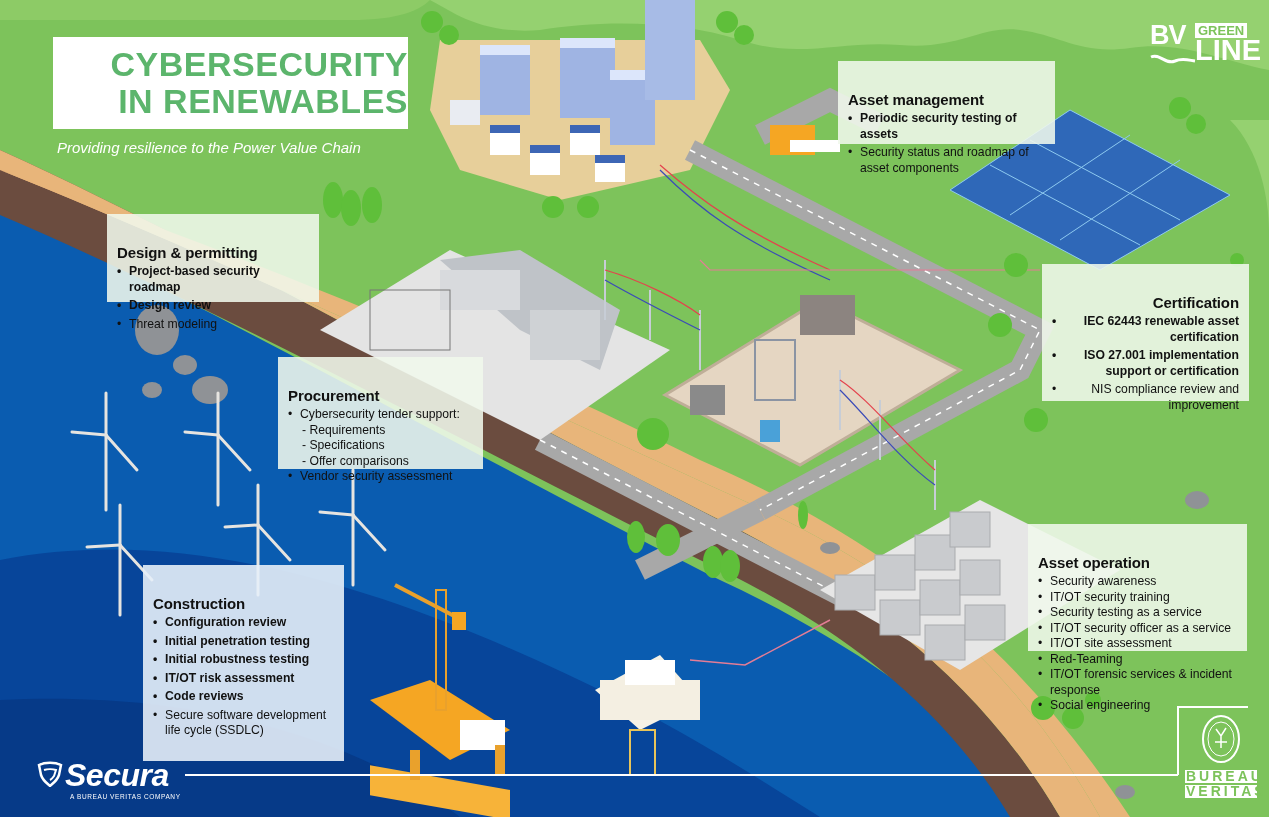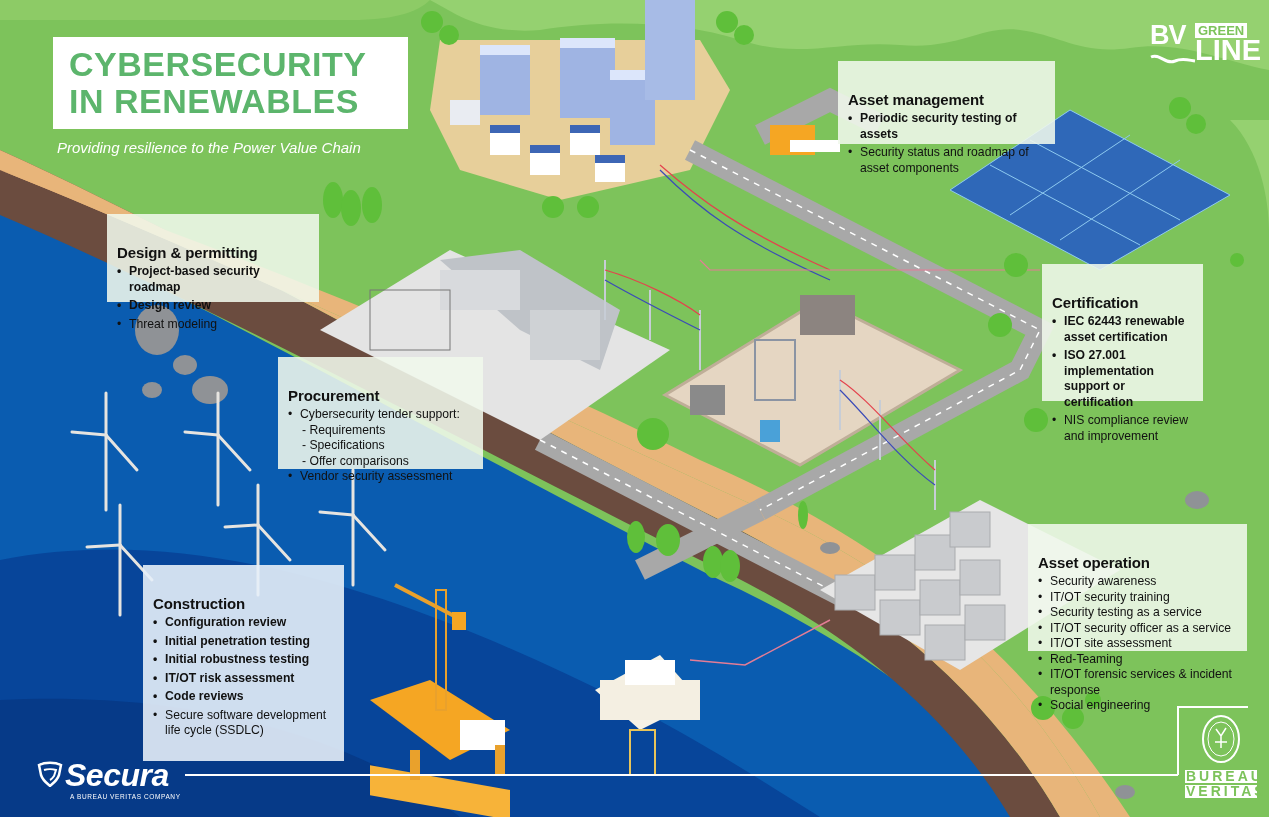--- a/index.html
+++ b/index.html
@@ -36,20 +36,21 @@
   }
   .panel li.sub { padding-left: 14px; }
   .panel li.sub::before { content: ""; }
   .title-box {
     position: absolute;
     left: 53px; top: 37px;
     width: 355px; height: 92px;
     background: #ffffff;
     display: flex; flex-direction: column; justify-content: center;
     padding-left: 16px;
+    align-items: flex-end;
   }
   .title-line {
     font-family: "Liberation Sans", sans-serif;
     font-weight: bold;
     font-size: 34px;
     line-height: 37px;
     color: #5cb56c;
     letter-spacing: 0.5px;
   }
   .subtitle {
@@ -315,21 +316,21 @@
   <h3>Procurement</h3>
   <ul>
     <li>Cybersecurity tender support:</li>
     <li class="sub">- Requirements</li>
     <li class="sub">- Specifications</li>
     <li class="sub">- Offer comparisons</li>
     <li>Vendor security assessment</li>
   </ul>
 </div>
 
-<div class="panel" style="left:1042px;top:264px;width:161px;height:137px;">
+<div class="panel" style="left:1042px;top:264px;width:207px;height:137px;text-align:right;">
   <h3>Certification</h3>
   <ul>
     <li class="spaced">IEC 62443 renewable asset certification</li>
     <li class="spaced">ISO 27.001 implementation support or certification</li>
     <li>NIS compliance review and improvement</li>
   </ul>
 </div>
 
 <div class="panel" style="left:1028px;top:524px;width:219px;height:127px;">
   <h3>Asset operation</h3>

